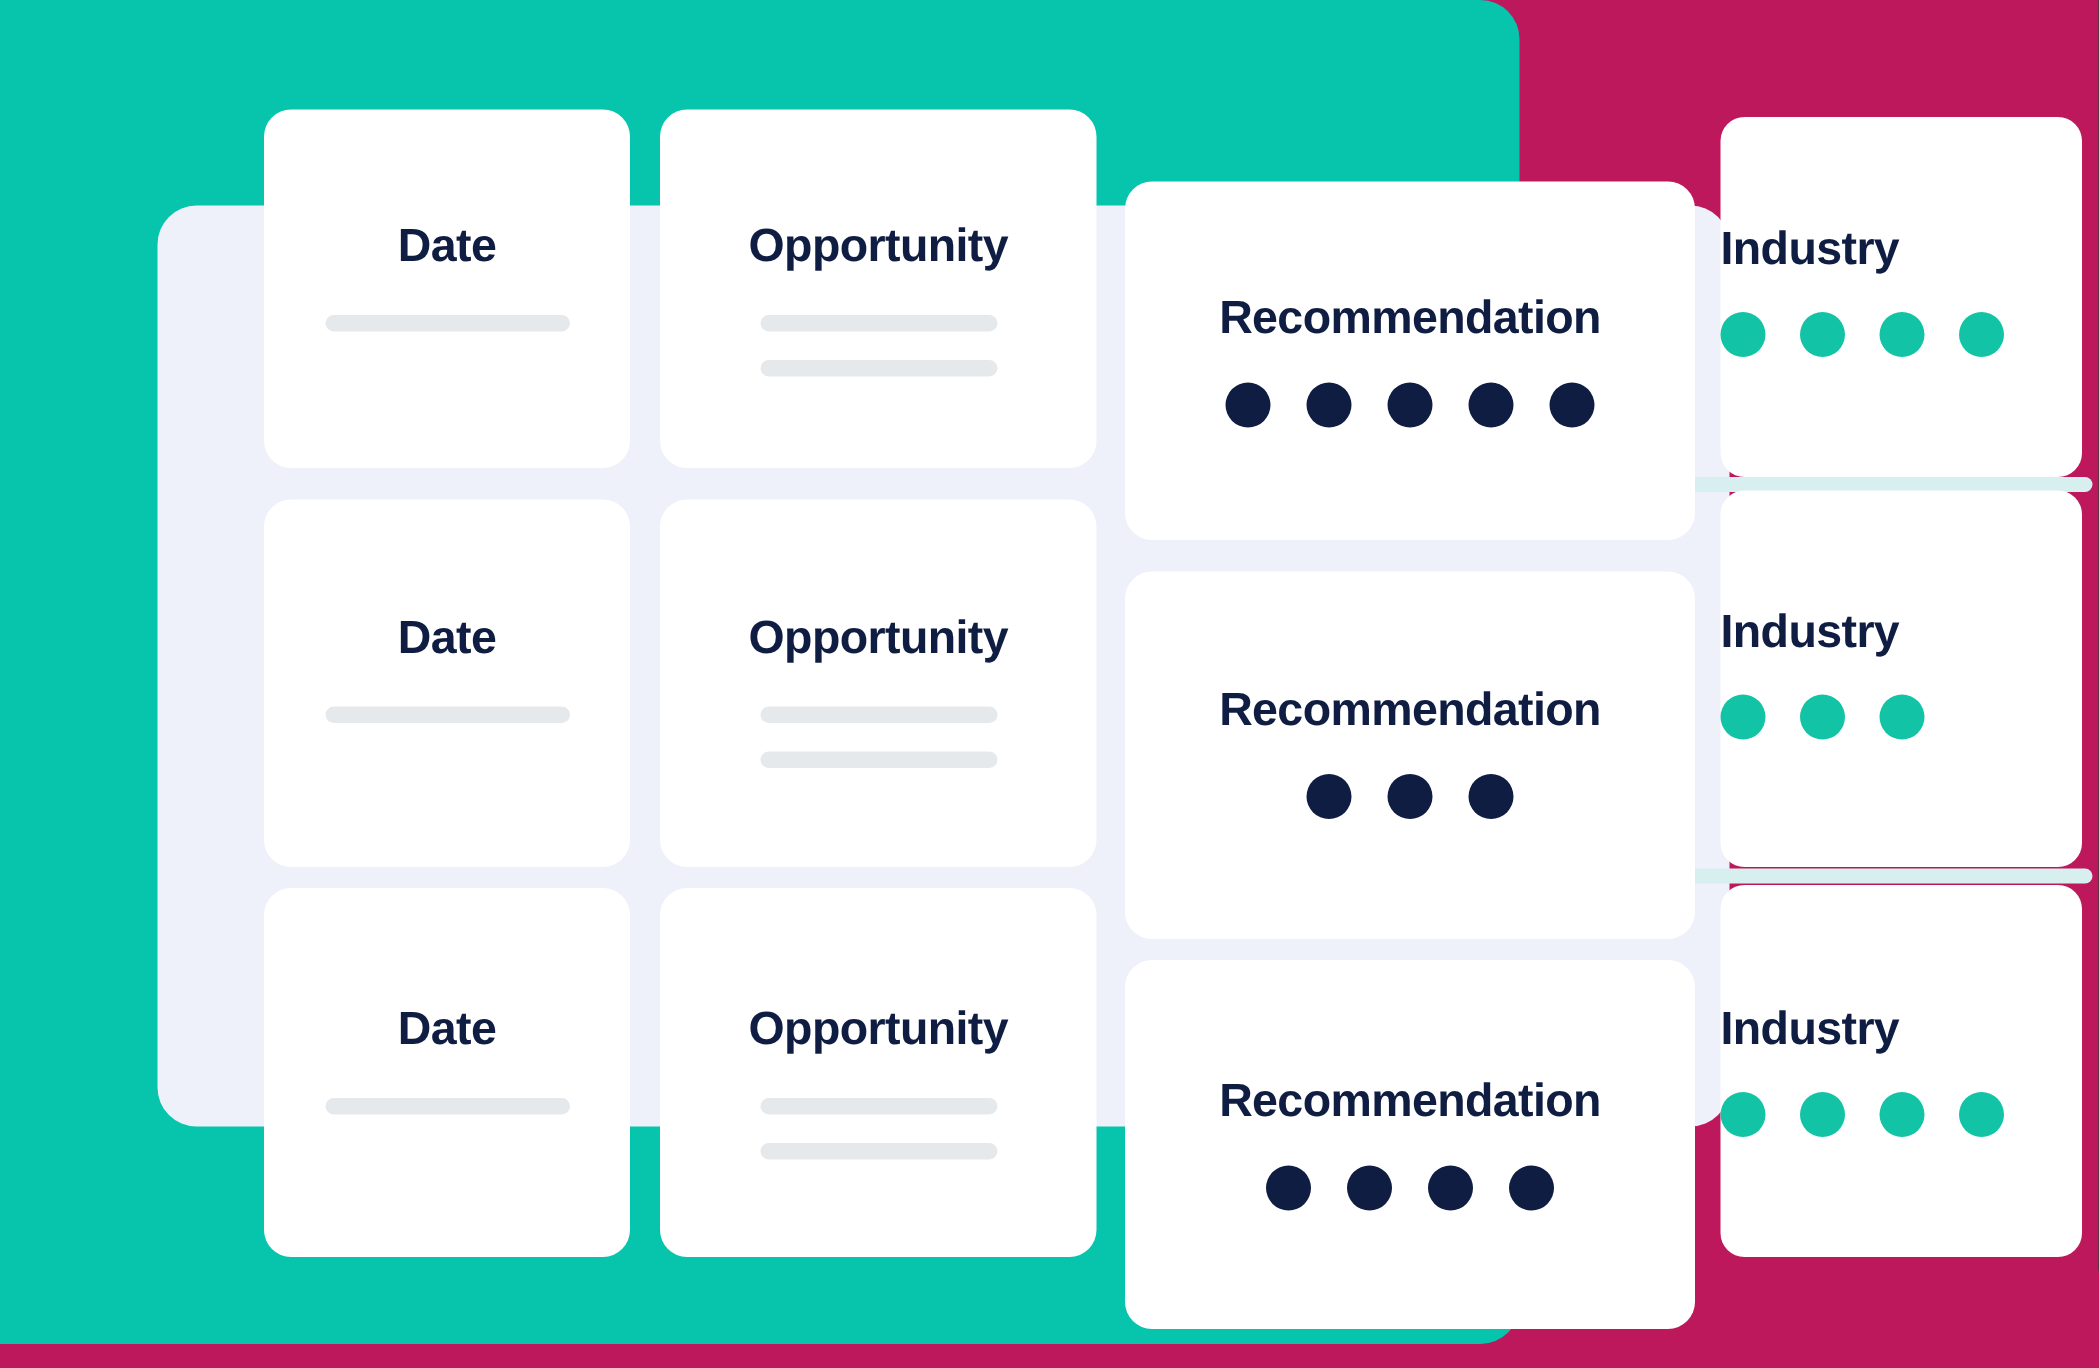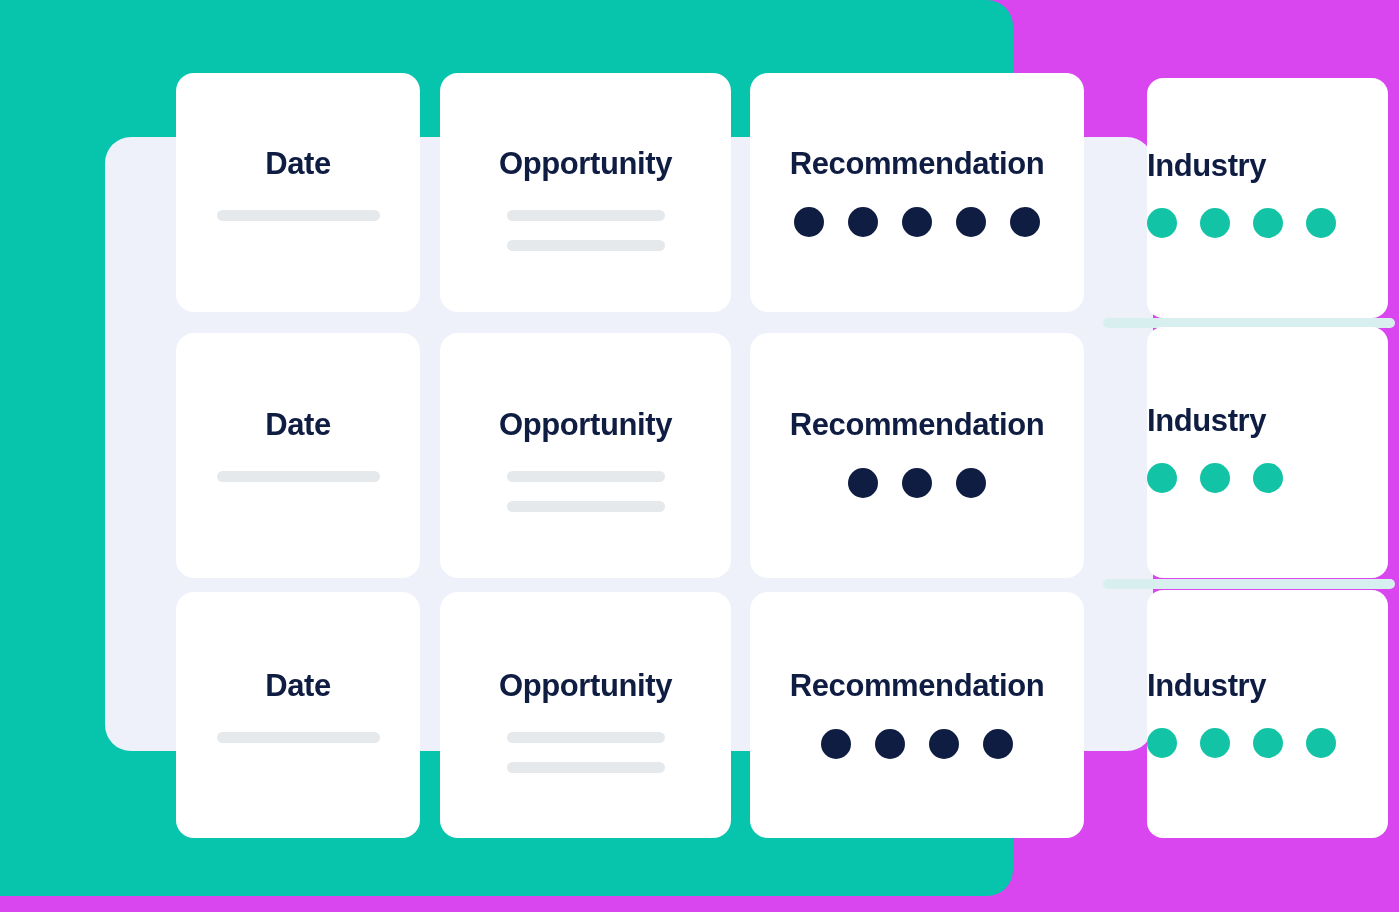--- a/index.html
+++ b/index.html
@@ -10,21 +10,21 @@
     height: 912px;
     background: #000000;
     font-family: "Liberation Sans", sans-serif;
     overflow: hidden;
   }
 
   #stage {
     position: relative;
     width: 1399px;
     height: 912px;
-    background: #d946ef;
+    background: #be185d;
   }
 
   
   .teal-panel {
     position: absolute;
     left: 0;
     top: 0;
     width: 1013px;
     height: 896px;
     background: #07c4ad;
@@ -62,21 +62,21 @@
     background: #ffffff;
     border-radius: 18px;
     display: flex;
     flex-direction: column;
     align-items: center;
     position: relative;
   }
 
   .card.col-date         { width: 244px; height: 239px; margin-right: 20px; }
   .card.col-opportunity  { width: 291px; height: 239px; margin-right: 19px; }
-  .card.col-recommendation { width: 334px; height: 239px; }
+  .card.col-recommendation { width: 380px; height: 239px; margin-top: 48px; }
 
   .grid-row.r1 .card { height: 245px; }
   .grid-row.r2 .card { height: 246px; }
 
   
   .industry-col {
     position: absolute;
     left: 1147px;
     top: 78px;
     width: 241px;

